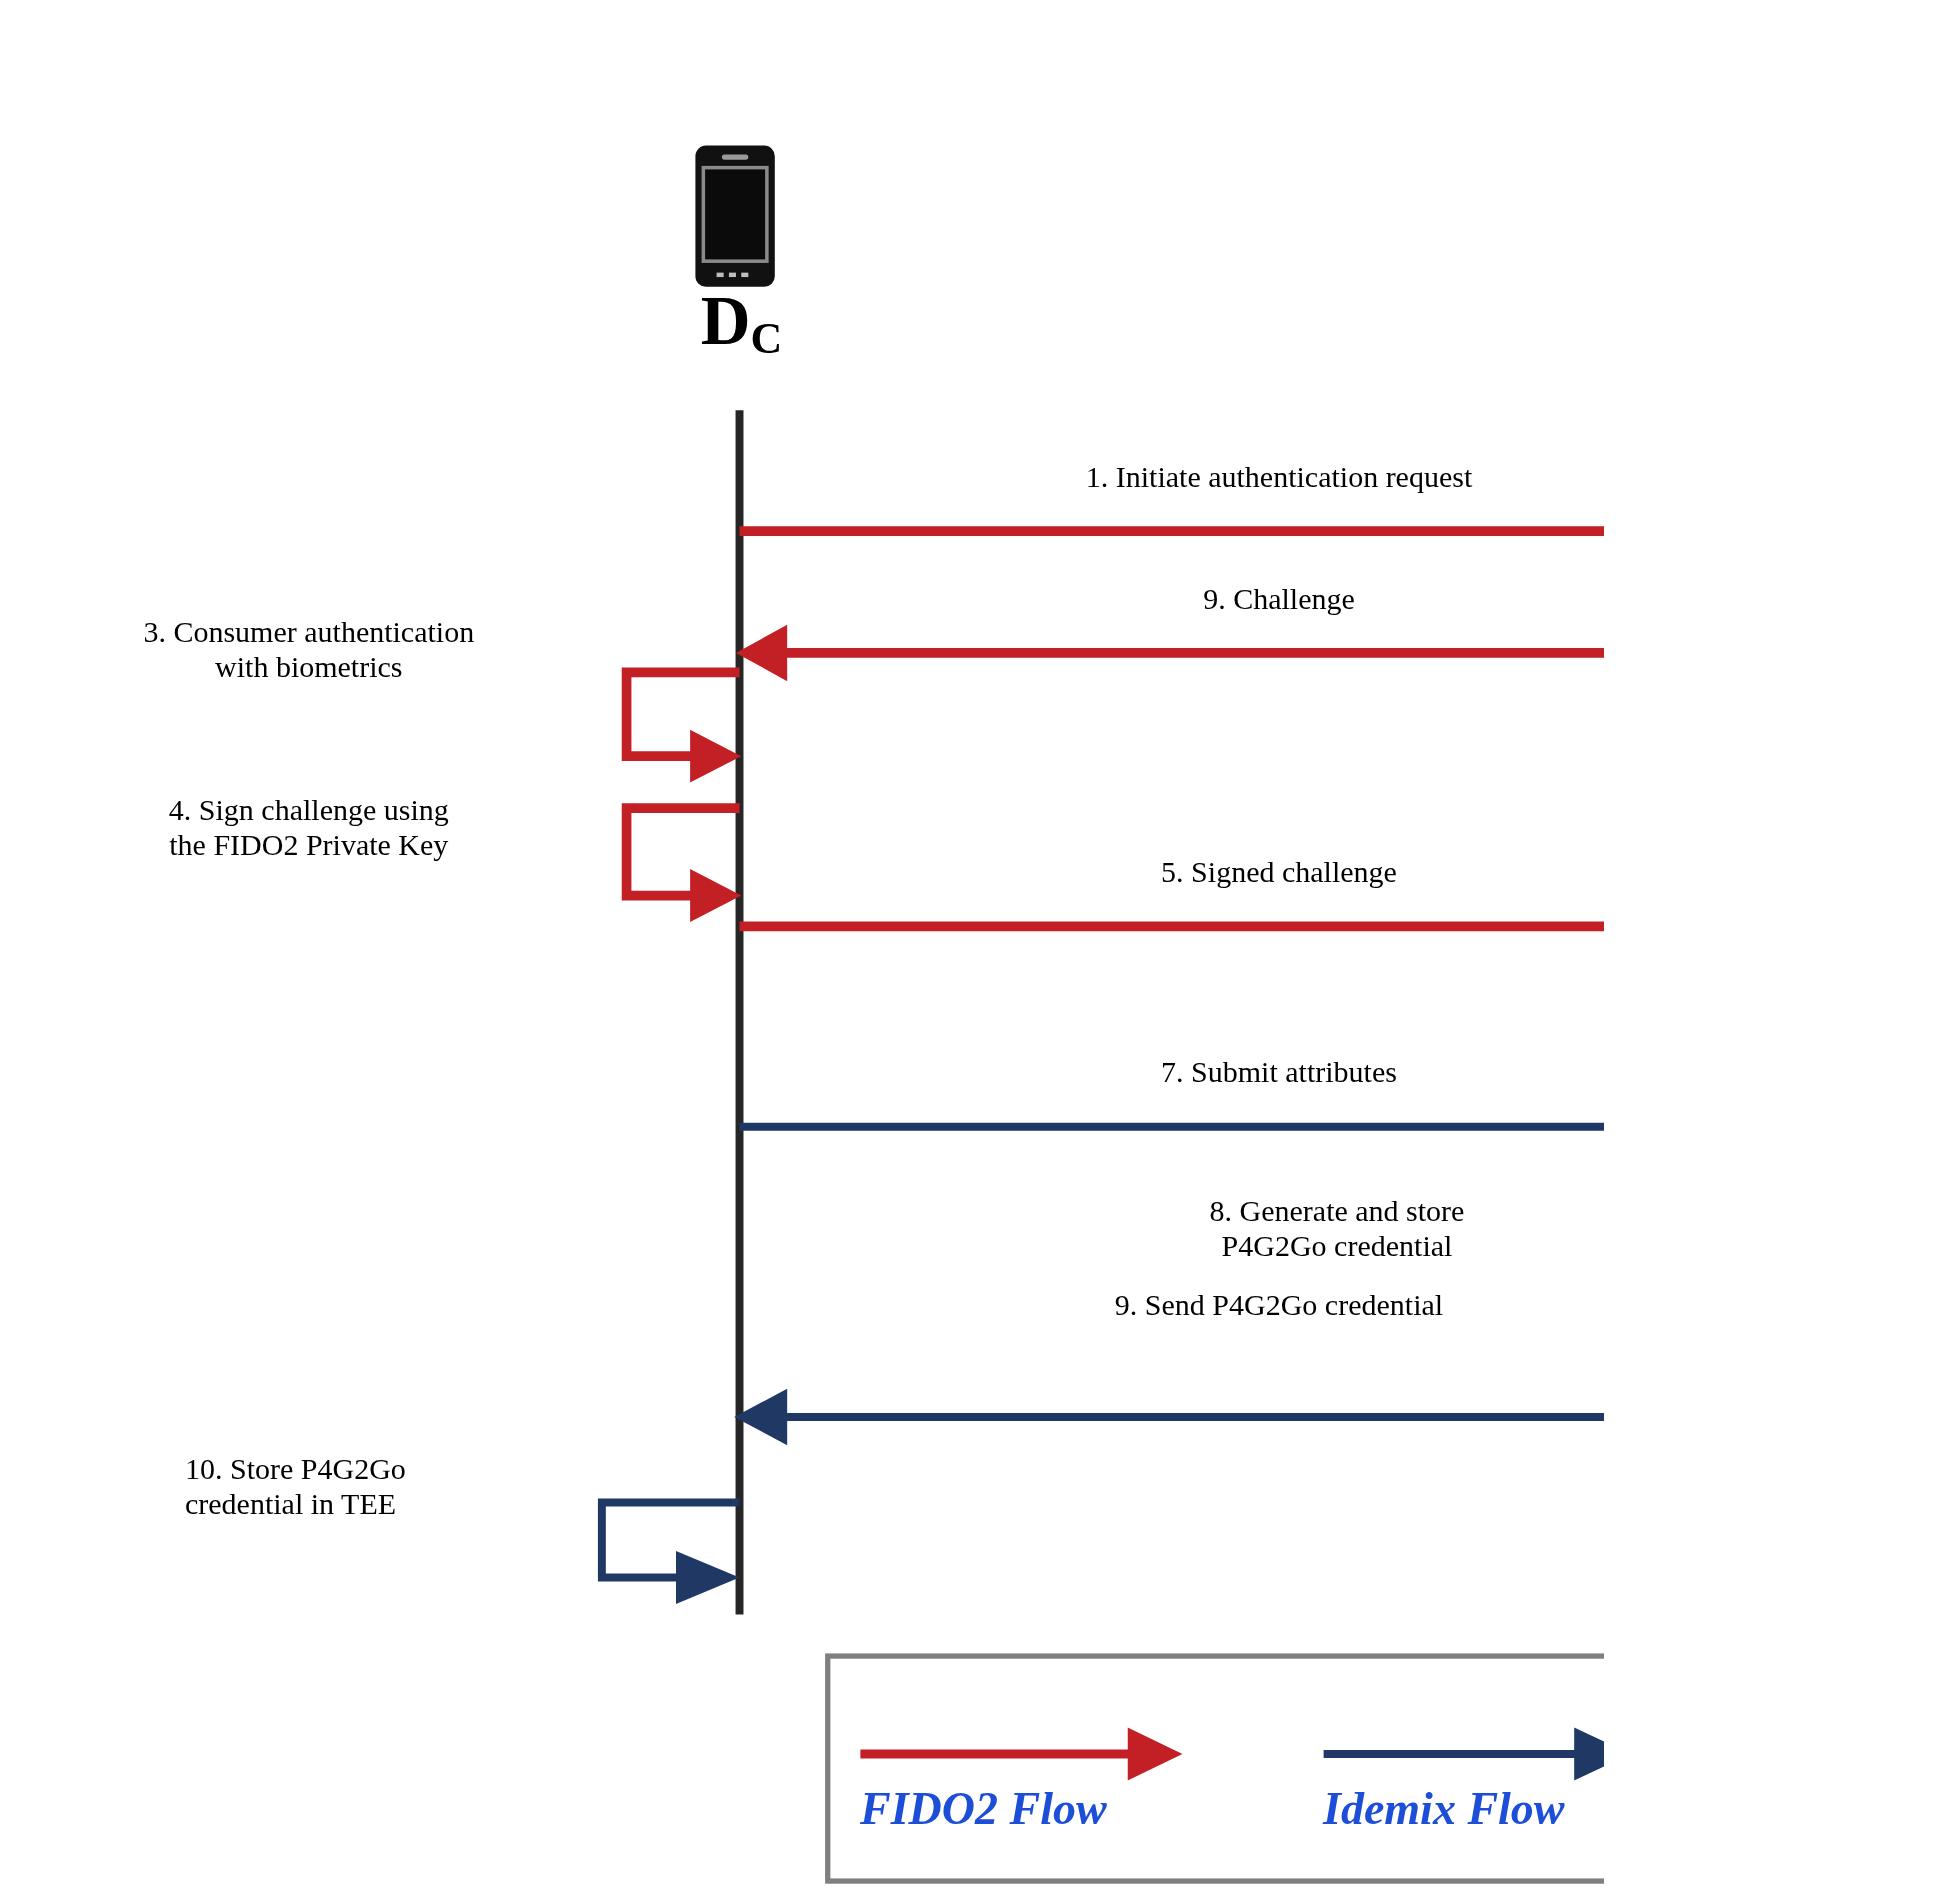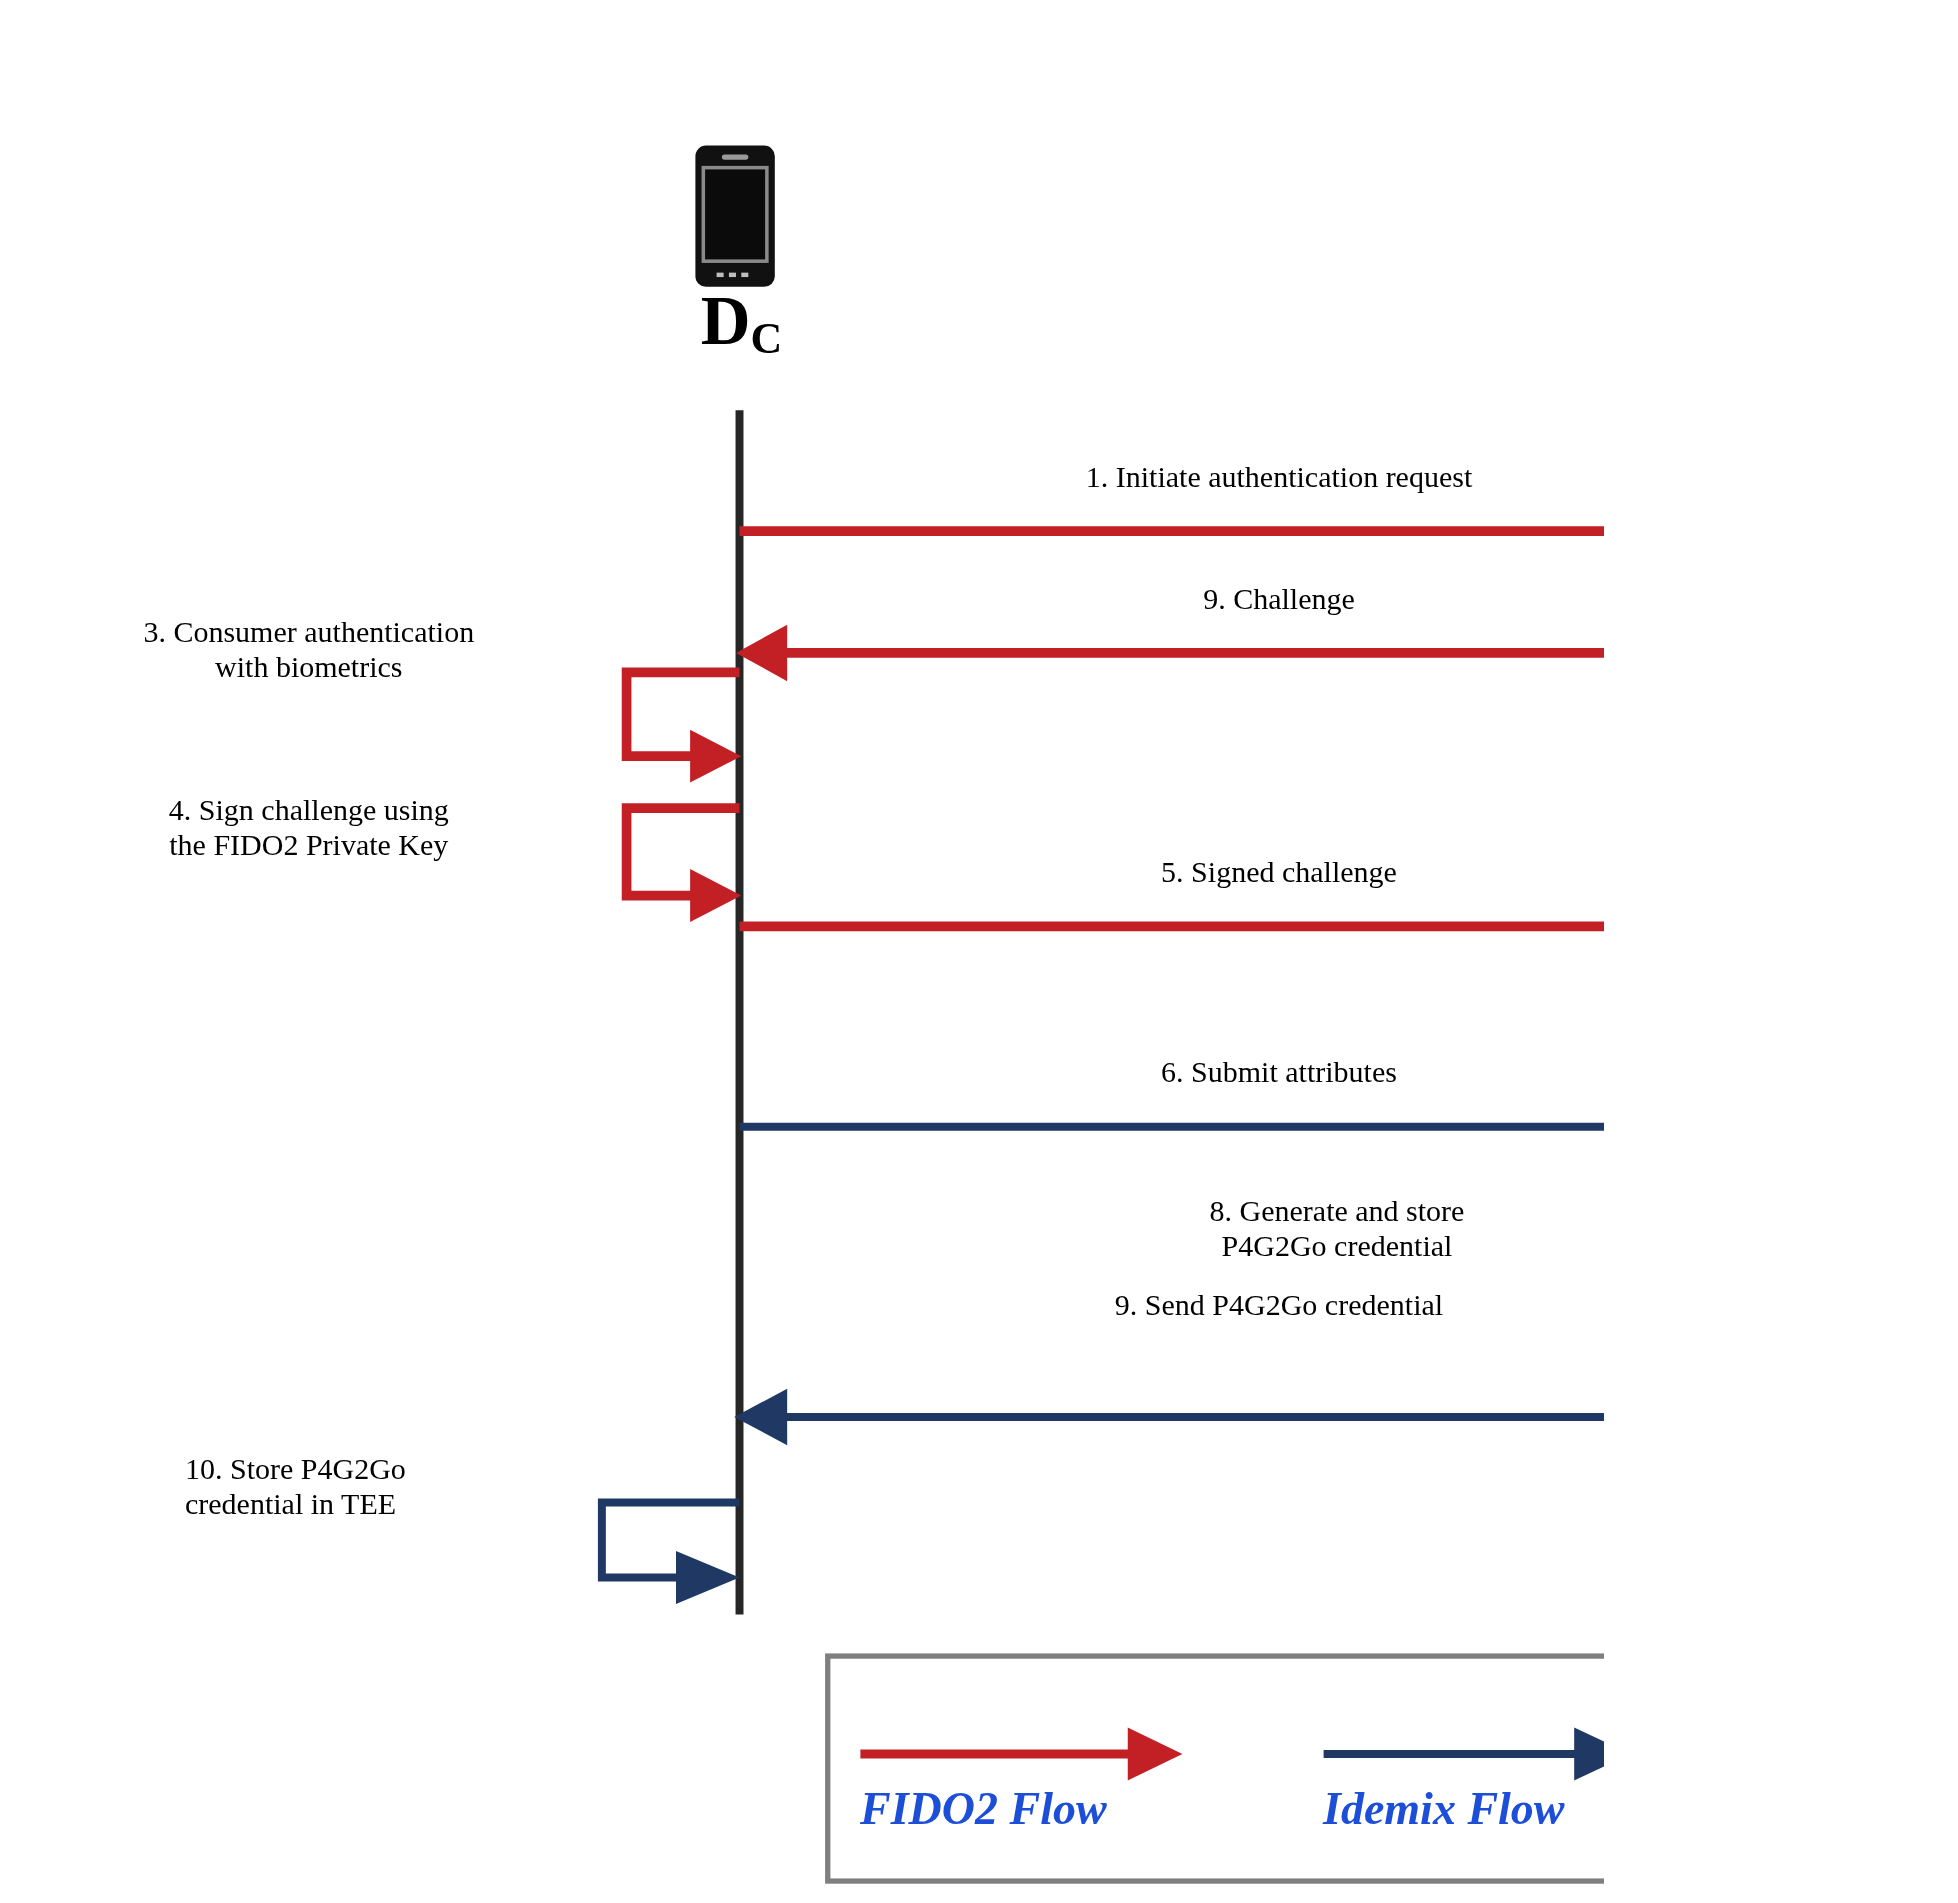--- a/index.html
+++ b/index.html
@@ -178,21 +178,21 @@
 
   <div class="msg-label ta-center" style="left:8.8px; top:608px; width:600px;margin-top:6px;">3. Consumer authentication
 with biometrics</div>
 
   <div class="msg-label ta-center" style="left:8.8px; top:792px; width:600px;">4. Sign challenge using
 the FIDO2 Private Key</div>
 
   <div class="msg-label ta-center" style="left:776px; top:854px; width:1006px;">5. Signed challenge</div>
 
 
-  <div class="msg-label ta-center" style="left:776px; top:1054px; width:1006px;">6. Submit attributes</div>
+  <div class="msg-label ta-center" style="left:776px; top:1054px; width:1006px;">7. Submit attributes</div>
 
   <div class="msg-label ta-center" style="left:1015px; top:1193px; width:644px;">8. Generate and store
 P4G2Go credential</div>
 
   <div class="msg-label ta-center" style="left:776px; top:1287px; width:1006px;">9. Send P4G2Go credential</div>
 
   <div class="msg-label ta-left" style="left:185px; top:1451px; width:406px;">10. Store P4G2Go
 credential in TEE</div>
 
   <div class="legend-label" style="left:860px; top:1782px;">FIDO2 Flow</div>

